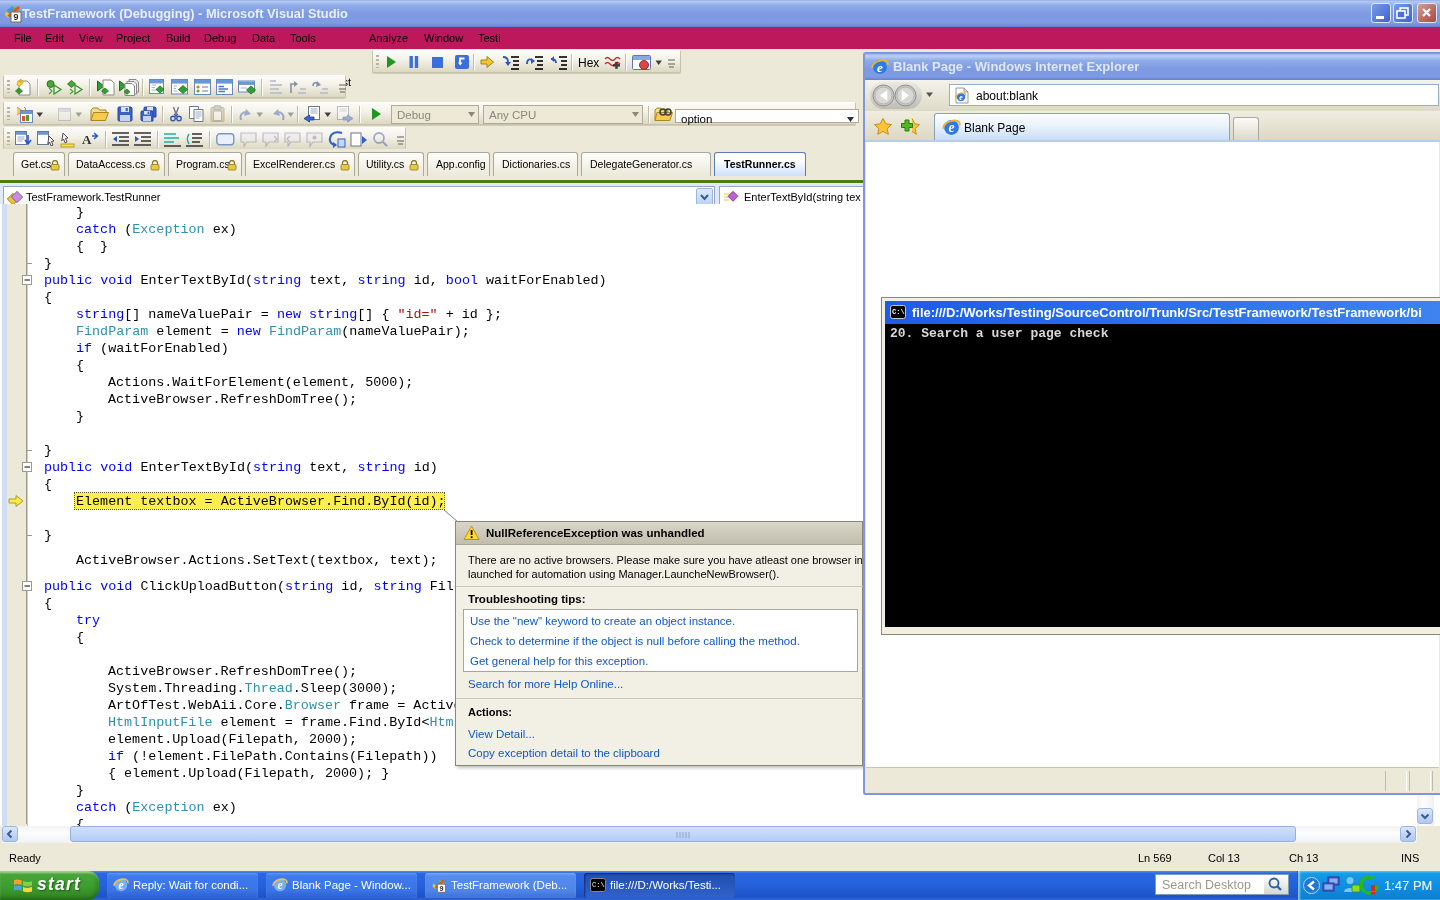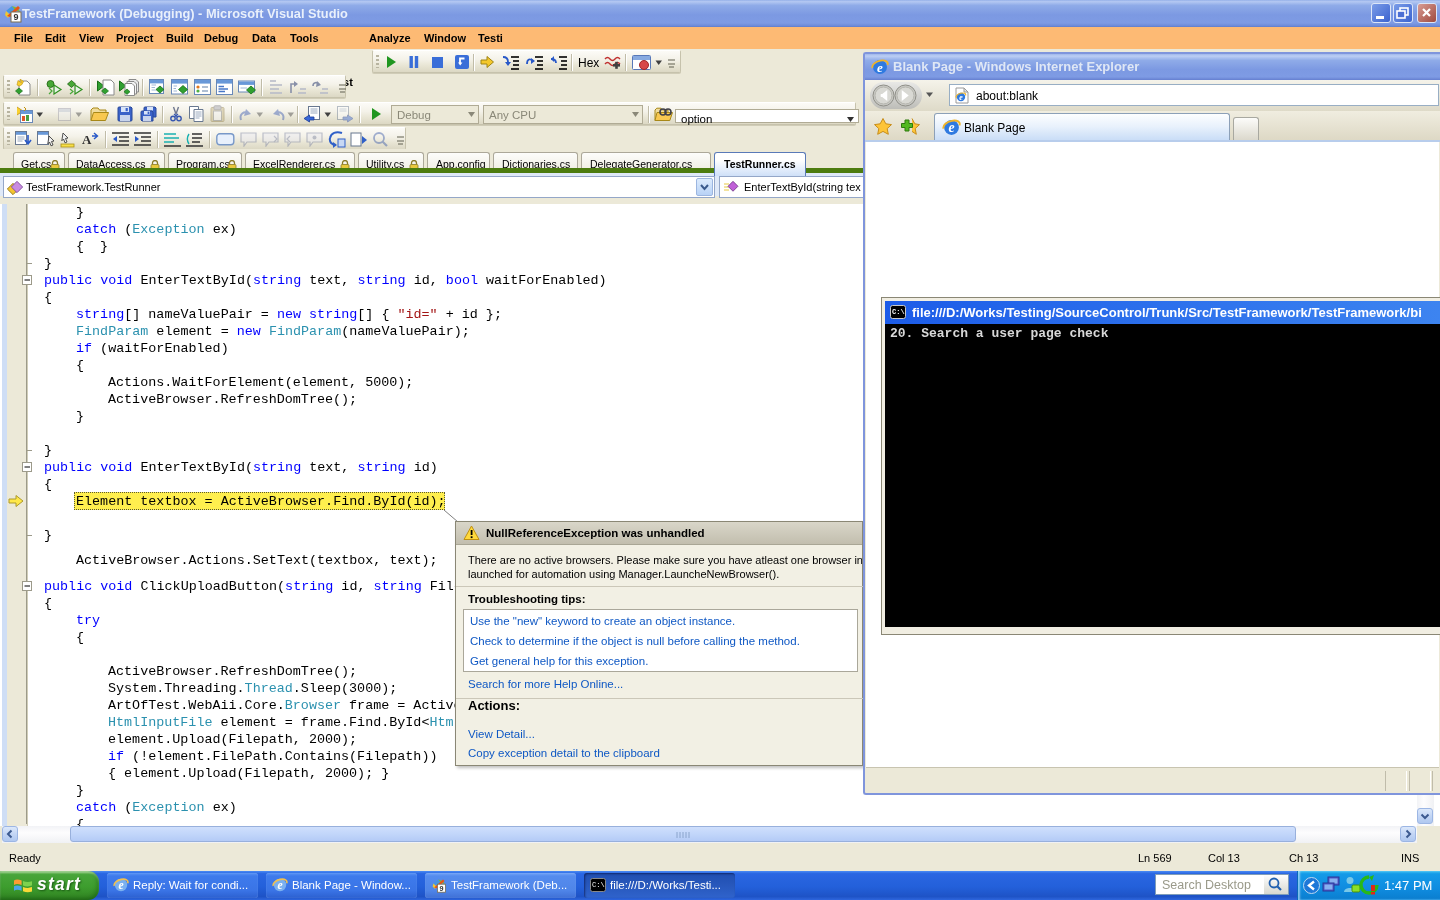--- a/index.html
+++ b/index.html
@@ -7,35 +7,35 @@
 body { font-family:"Liberation Sans", sans-serif; }
 #screen { position:absolute; top:0; left:0; width:1440px; height:900px; background:#ece9d8; overflow:hidden; }
 .abs { position:absolute; }
 
 
 #vs-title { left:0; top:0; width:1440px; height:27px;
   background:linear-gradient(180deg,#95b0e8 0%,#b4c8f2 6%,#8fabe8 20%,#7c99e2 55%,#7e9be4 85%,#6d8ad8 96%,#5f7cc8 100%); }
 #vs-title .ttext { position:absolute; left:22px; top:6px; font-size:12.8px; font-weight:bold; color:#e9f0fb; }
 .winbtn { position:absolute; top:3px; width:20px; height:20px; border-radius:3px; border:1px solid #dce6f8; color:#fff; }
 
-#vs-menu { left:0; top:27px; width:1440px; height:22px; background:#fdba74; color:#000; font-size:11px;font-weight:bold; }
+#vs-menu { left:0; top:27px; width:1440px; height:22px; background:#be185d; color:#000; font-size:11px; }
 #vs-menu span { position:absolute; top:5px; }
 
 
 .tbar { position:absolute; border-radius:2px; border:1px solid #c6c2ac; border-top-color:#fff; 
   background:linear-gradient(180deg,#fcfbf7 0%,#f4f2e9 40%,#e8e5d4 70%,#dcd8c4 100%);
   box-shadow:0 1px 0 rgba(180,175,150,0.5); }
 .grip { position:absolute; left:3px; top:4px; bottom:4px; width:3px;
   background:repeating-linear-gradient(180deg,#b8b4a0 0 2px,transparent 2px 4px); }
 
 
 #tabstrip { left:0; top:149px; width:1440px; height:27px; background:#ece9d8; }
 .dtab { position:absolute; top:3px; height:24px; border:1px solid #aca899; border-bottom:none; border-radius:3px 3px 0 0;
   background:linear-gradient(180deg,#fdfdfb,#ece9da); font-size:10.5px; color:#000; }
-#combrow { left:0; top:168px; width:864px; height:28px; background:#dfe9f8; border-top:5px solid #4d7c0f; }
+#combrow { left:0; top:180px; width:864px; height:28px; background:#dfe9f8; border-top:3px solid #4d7c0f; }
 .cbo { position:absolute; top:3px; height:22px; background:#fff; border:1px solid #94a7c8; font-size:11px; }
 
 
 #editor { left:0; top:204px; width:1440px; height:622px; background:#fff; }
 #indmargin { left:2px; top:204px; width:5px; height:622px; background:#cfdef5; }
 #gutter { left:7px; top:204px; width:21px; height:622px; background:#ece9d8; border-right:1px solid #d0cdb8; }
 .codeline { position:absolute; left:0; font-family:"Liberation Mono", monospace; font-size:13.4px; white-space:pre; color:#000; line-height:17px; }
 .kw { color:#0000ff; } .ty { color:#2b91af; } .st { color:#a31515; }
 
 
@@ -693,21 +693,21 @@
     <div style="position:absolute; left:12px; top:31px; width:394px; line-height:14px; font-size:11px; white-space:nowrap; overflow:hidden;">There are no active browsers. Please make sure you have atleast one browser inst<br>launched for automation using Manager.LauncheNewBrowser().</div>
     <div style="position:absolute; left:0px; top:64px; width:408px; border-top:1px solid #cbc7b8;"></div>
     <div style="position:absolute; left:12px; top:71px; font-weight:bold; font-size:11.5px;">Troubleshooting tips:</div>
     <div style="position:absolute; left:7px; top:87px; width:395px; height:63px; background:#fff; border:1px solid #aaa79a;">
       <a style="position:absolute; left:6px; top:5px;" href="#">Use the "new" keyword to create an object instance.</a>
       <a style="position:absolute; left:6px; top:25px;" href="#">Check to determine if the object is null before calling the method.</a>
       <a style="position:absolute; left:6px; top:45px;" href="#">Get general help for this exception.</a>
     </div>
     <a style="position:absolute; left:12px; top:156px;" href="#">Search for more Help Online...</a>
     <div style="position:absolute; left:0px; top:176px; width:408px; border-top:1px solid #cbc7b8;"></div>
-    <div style="position:absolute; left:12px; top:176px; font-weight:bold; font-size:13px;">Actions:</div>
+    <div style="position:absolute; left:12px; top:184px; font-weight:bold; font-size:11px;">Actions:</div>
     <a style="position:absolute; left:12px; top:206px;" href="#">View Detail...</a>
     <a style="position:absolute; left:12px; top:225px;" href="#">Copy exception detail to the clipboard</a>
   </div>
 
   <div class="abs" id="ie">
     <div id="ie-title">
       <svg style="position:absolute; left:6px; top:4px;" width="18" height="18" viewBox="0 0 18 18">
         <circle cx="9" cy="9" r="7" fill="#2f7ae0"></circle>
         <text x="9" y="13.5" font-size="13" font-weight="bold" font-style="italic" fill="#fff" text-anchor="middle" font-family="Liberation Serif">e</text>
         <path d="M1.5 10 A 8 4.5 -18 1 1 16.5 7" fill="none" stroke="#f0b428" stroke-width="1.8"></path>

